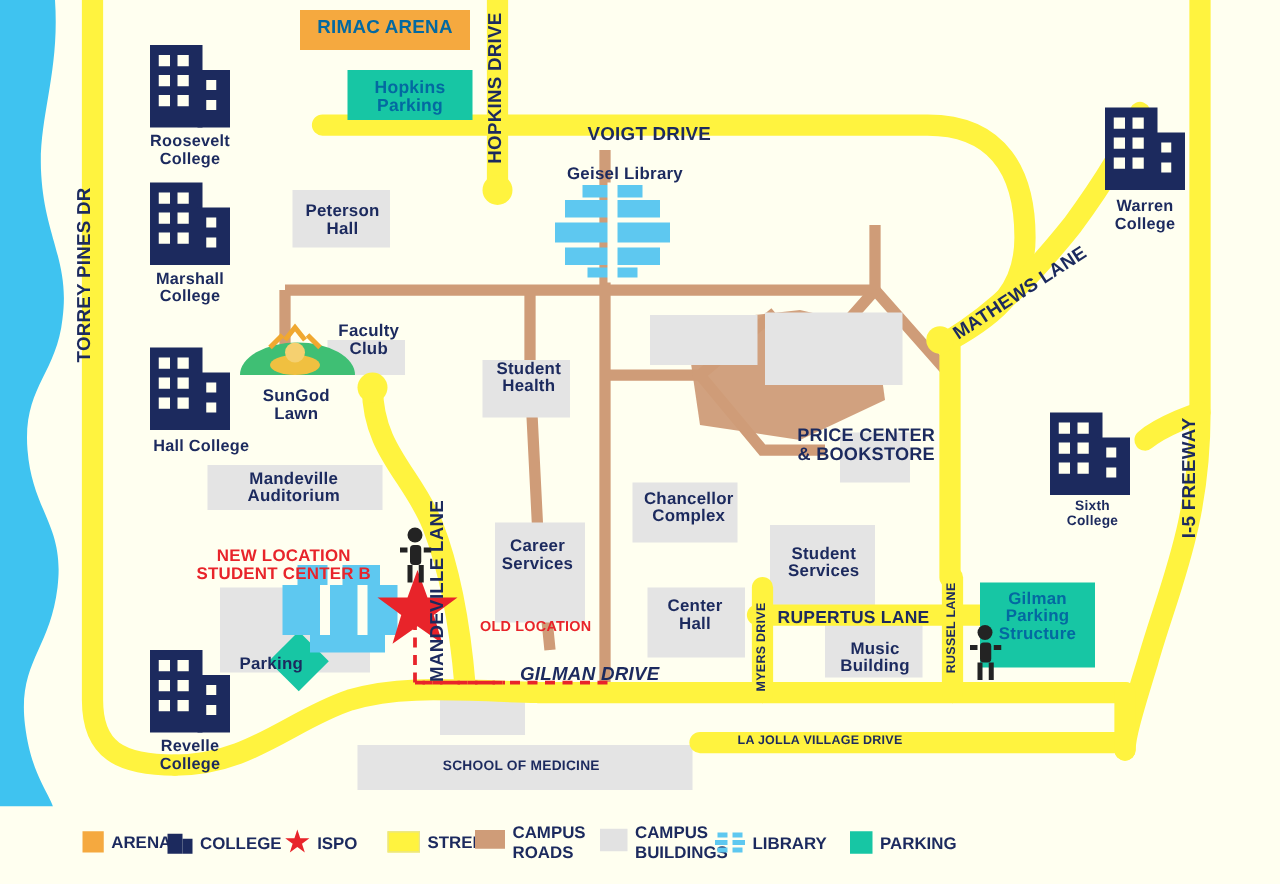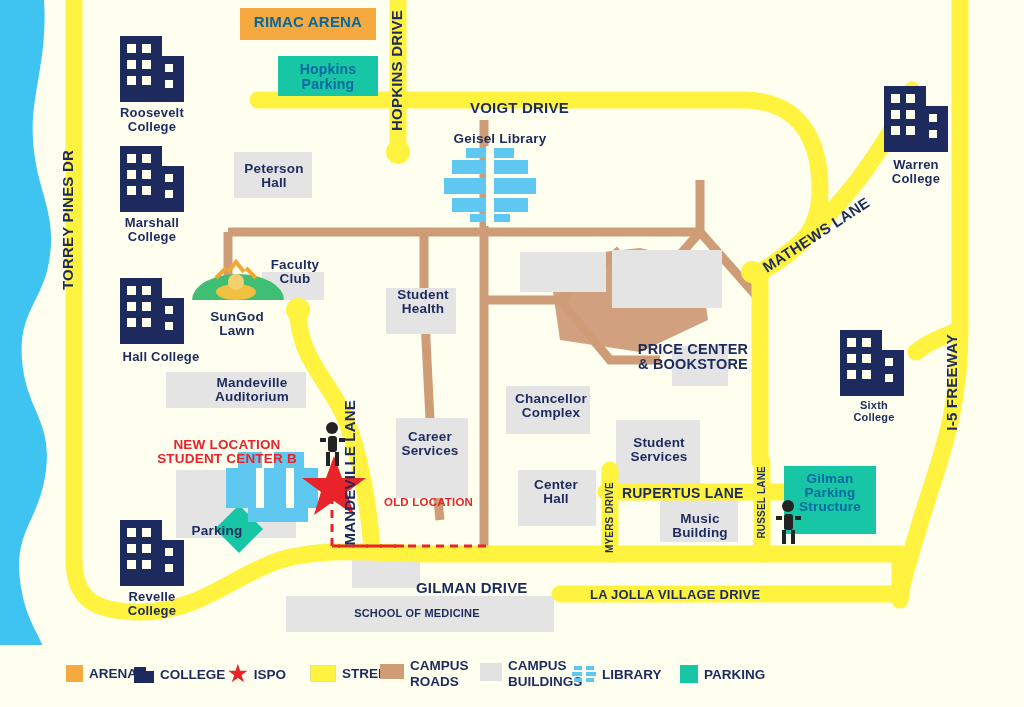--- a/index.html
+++ b/index.html
@@ -248,36 +248,36 @@
 
 <div class="lbl navy vert" style="left:60px;top:150px;font-size:15px;">TORREY PINES DR</div>
 <div class="lbl navy vert" style="left:389px;top:10px;font-size:15px;">HOPKINS DRIVE</div>
 <div class="lbl navy" style="left:470px;top:100px;font-size:15px;">VOIGT DRIVE</div>
 <div class="lbl navy" style="left:760px;top:262px;font-size:15px;transform:rotate(-33deg);transform-origin:left top;">MATHEWS LANE</div>
 <div class="lbl navy vert" style="left:944px;top:334px;font-size:15px;">I-5 FREEWAY</div>
 <div class="lbl navy vert" style="left:342px;top:400px;font-size:15px;">MANDEVILLE LANE</div>
 <div class="lbl navy vert" style="left:605px;top:482px;font-size:10px;">MYERS DRIVE</div>
 <div class="lbl navy vert" style="left:757px;top:466px;font-size:10px;">RUSSEL LANE</div>
 <div class="lbl navy" style="left:622px;top:486px;font-size:14px;">RUPERTUS LANE</div>
-<div class="lbl navy" style="left:416px;top:580px;font-size:15px;">GILMAN DRIVE</div>
-<div class="lbl navy" style="left:590px;top:588px;font-size:13px;">LA JOLLA VILLAGE DRIVE</div>
+<div class="lbl navy" style="left:416px;top:532px;font-size:15px;font-style:italic;">GILMAN DRIVE</div>
+<div class="lbl navy" style="left:590px;top:588px;font-size:10px;">LA JOLLA VILLAGE DRIVE</div>
 
 <div class="lbl navy ctr" style="left:106px;top:106px;width:92px;font-size:13px;">Roosevelt<br>College</div>
 <div class="lbl navy ctr" style="left:106px;top:216px;width:92px;font-size:13px;">Marshall<br>College</div>
 <div class="lbl navy ctr" style="left:106px;top:350px;width:110px;font-size:13px;">Hall College</div>
 <div class="lbl navy ctr" style="left:106px;top:590px;width:92px;font-size:13px;">Revelle<br>College</div>
 <div class="lbl navy ctr" style="left:870px;top:158px;width:92px;font-size:13px;">Warren<br>College</div>
 <div class="lbl navy ctr" style="left:828px;top:400px;width:92px;font-size:11px;">Sixth<br>College</div>
 
 <div class="lbl navy ctr" style="left:424px;top:132px;width:152px;font-size:13.5px;">Geisel Library</div>
 <div class="lbl navy ctr" style="left:228px;top:162px;width:92px;font-size:13.5px;">Peterson<br>Hall</div>
 <div class="lbl navy ctr" style="left:248px;top:258px;width:94px;font-size:13.5px;">Faculty<br>Club</div>
 <div class="lbl navy ctr" style="left:378px;top:288px;width:90px;font-size:13.5px;">Student<br>Health</div>
 <div class="lbl navy ctr" style="left:618px;top:314px;width:150px;font-size:14.5px;margin-top:28px;">PRICE CENTER<br>&amp; BOOKSTORE</div>
-<div class="lbl navy ctr" style="left:180px;top:376px;width:144px;font-size:13.5px;">Mandeville<br>Auditorium</div>
+<div class="lbl navy ctr" style="left:163px;top:376px;width:144px;font-size:13.5px;">Mandeville<br>Auditorium</div>
 <div class="lbl navy ctr" style="left:390px;top:430px;width:80px;font-size:13.5px;">Career<br>Services</div>
 <div class="lbl navy ctr" style="left:504px;top:392px;width:94px;font-size:13.5px;">Chancellor<br>Complex</div>
 <div class="lbl navy ctr" style="left:516px;top:478px;width:80px;font-size:13.5px;">Center<br>Hall</div>
 <div class="lbl navy ctr" style="left:614px;top:436px;width:90px;font-size:13.5px;">Student<br>Services</div>
 <div class="lbl navy ctr" style="left:660px;top:512px;width:80px;font-size:13.5px;">Music<br>Building</div>
 <div class="lbl white ctr" style="left:786px;top:472px;width:88px;font-size:13.5px;">Gilman<br>Parking<br>Structure</div>
 <div class="lbl navy ctr" style="left:182px;top:524px;width:70px;font-size:13.5px;">Parking</div>
 <div class="lbl navy ctr" style="left:282px;top:608px;width:270px;font-size:11px;">SCHOOL OF MEDICINE</div>
 <div class="lbl ctr" style="left:190px;top:310px;width:94px;font-size:13.5px;color:#1c2a5e;">SunGod<br>Lawn</div>
 

